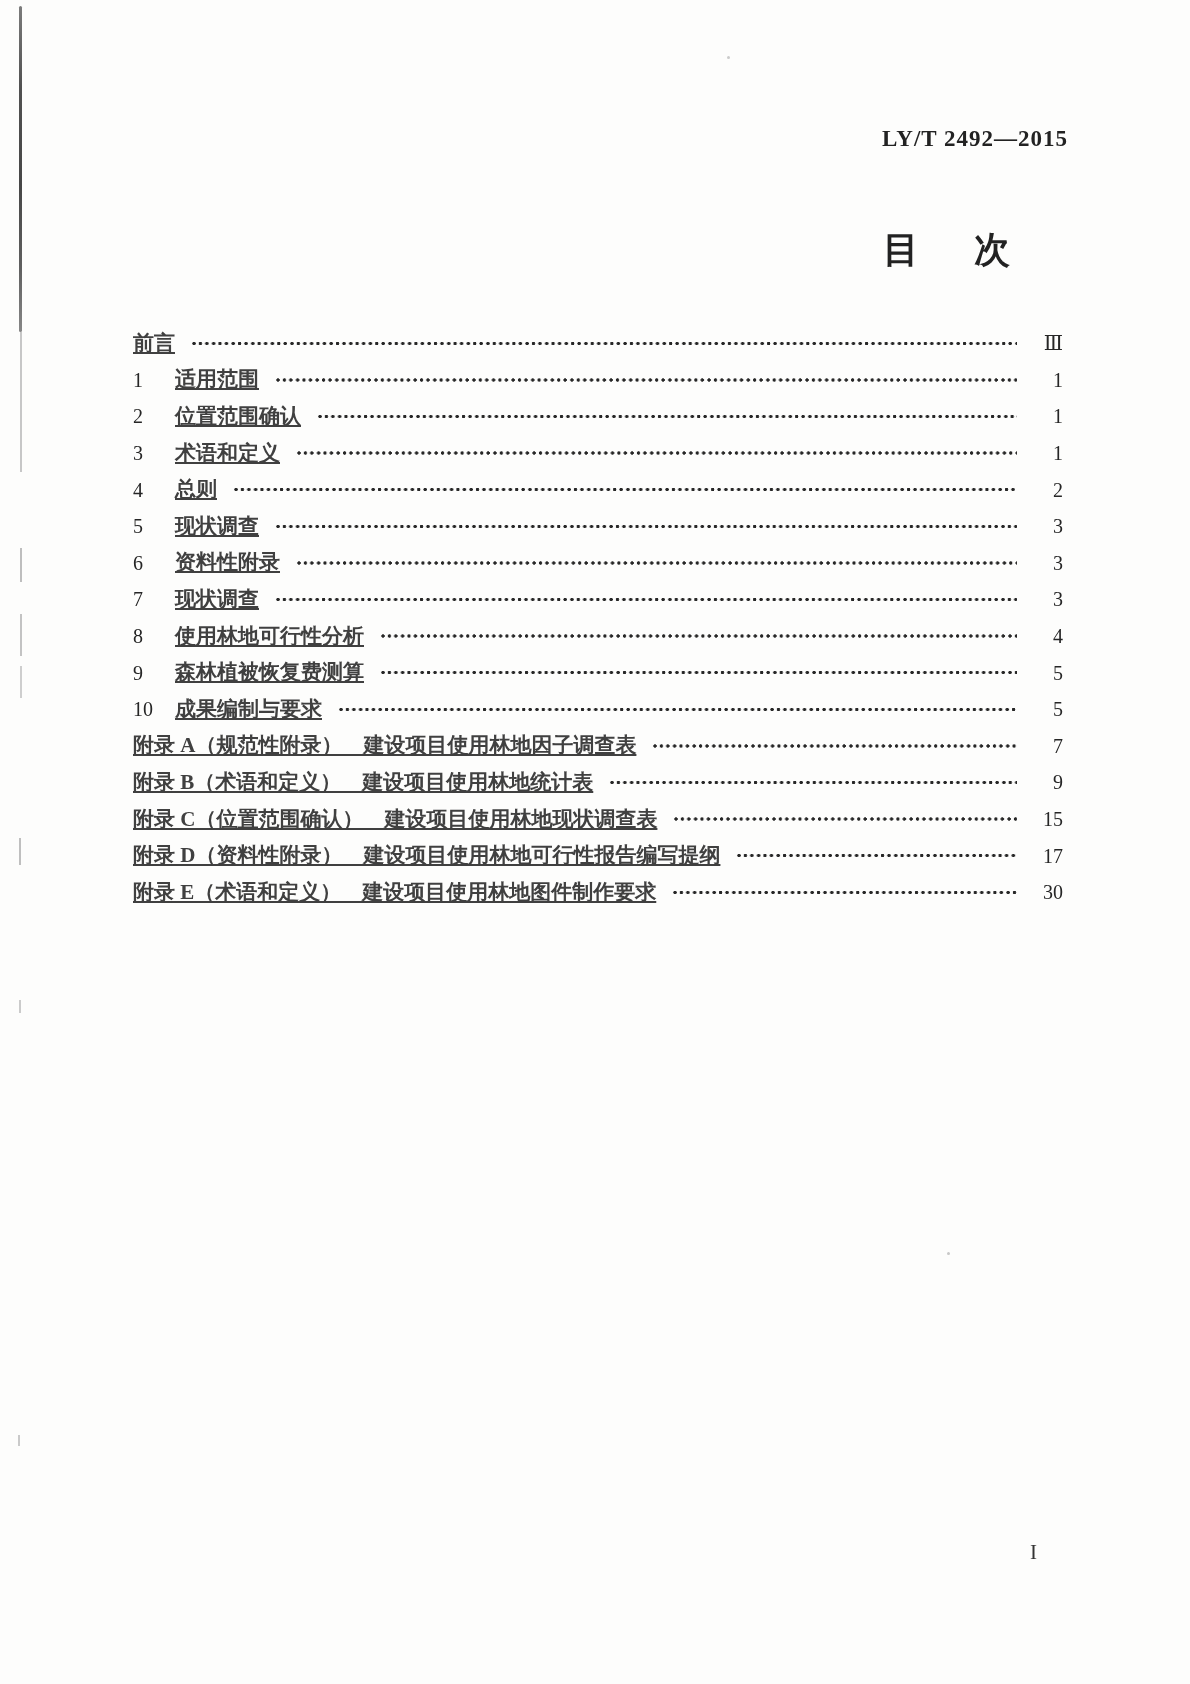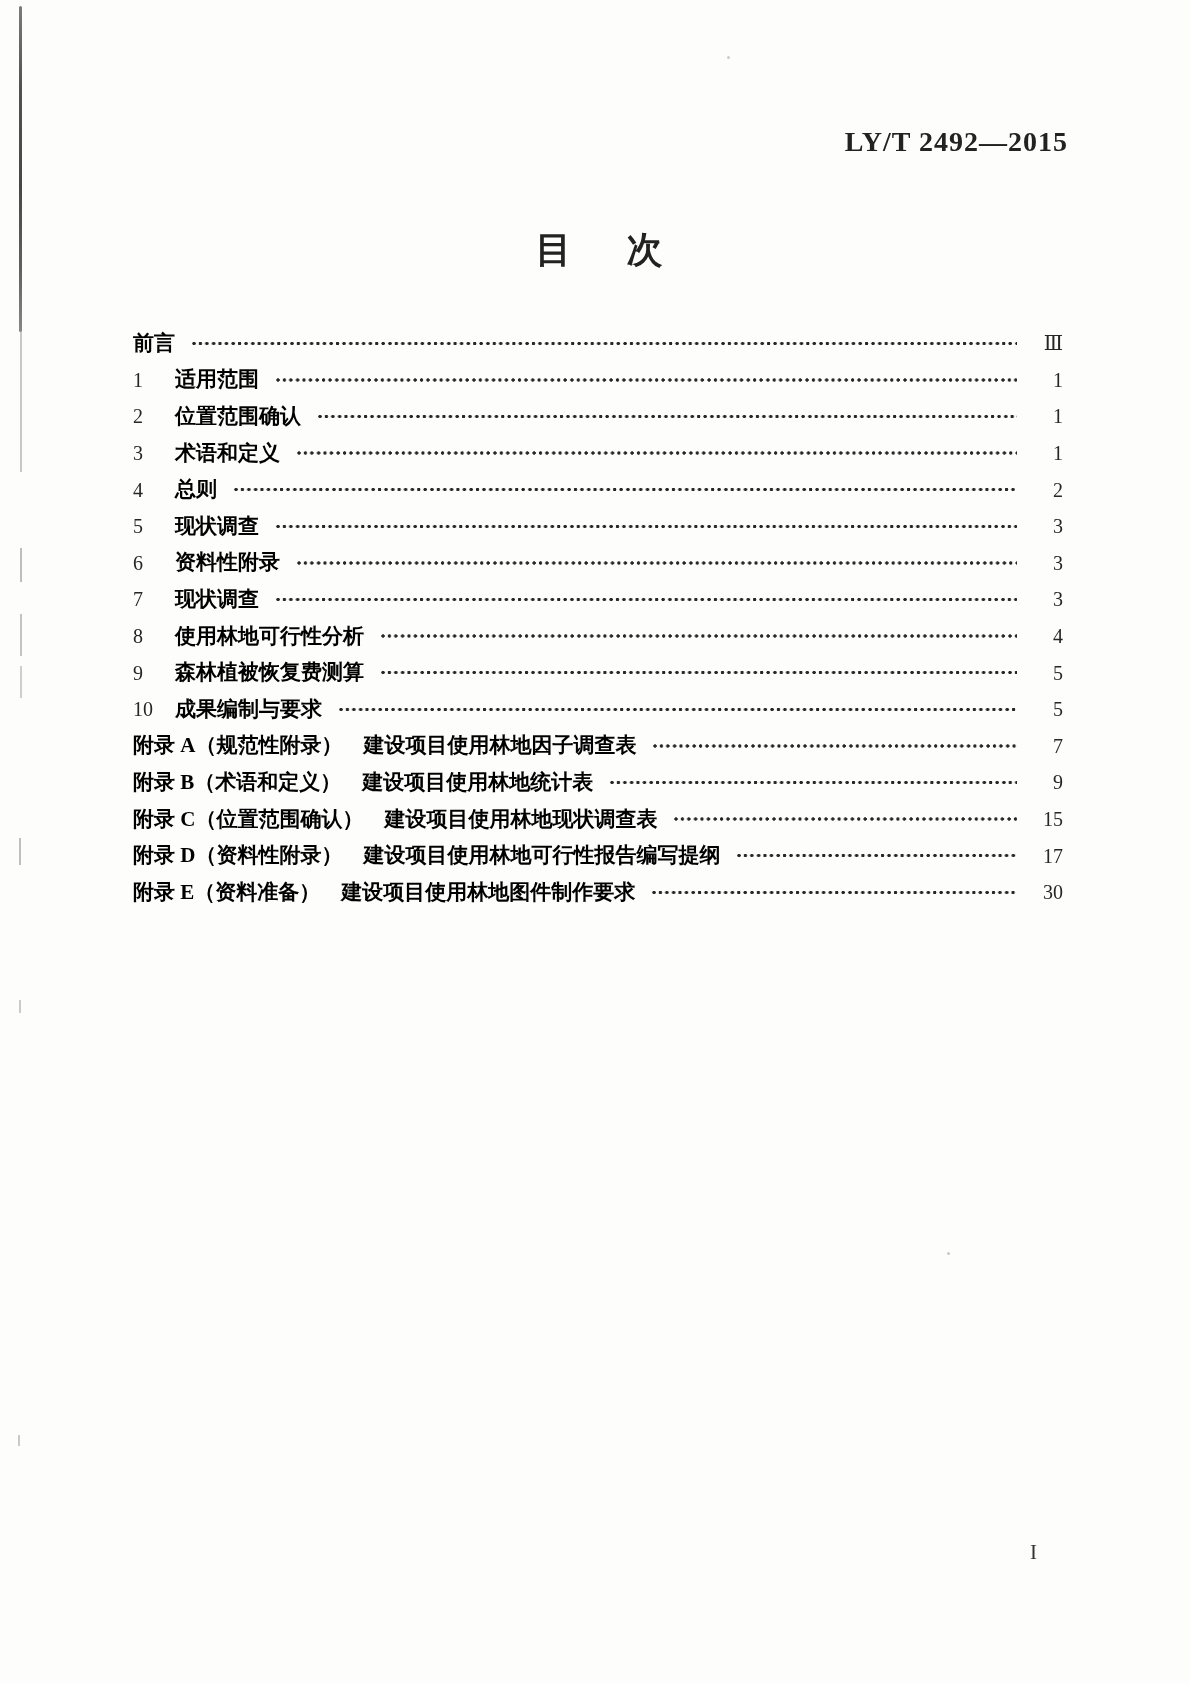--- a/index.html
+++ b/index.html
@@ -13,30 +13,30 @@
     position: relative;
     width: 1190px; height: 1684px;
     background: #fdfdfc;
     overflow: hidden;
   }
 
   
   .std-code {
     position: absolute;
     top: 126px; right: 122px;
-    font-size: 28px; font-weight: 700;
+    font-size: 23px; font-weight: 700;
     letter-spacing: 1px;
     color: #222;
   }
 
   
   .doc-title {
     position: absolute;
     top: 226px; left: 133px; width: 932px;
-    text-align: center;
+    text-align: right;
     font-size: 36px; font-weight: 700;
     letter-spacing: 55px; text-indent: 55px; 
     color: #222;
     white-space: nowrap;
   }
 
   
   .toc {
     position: absolute;
     top: 325px; left: 133px; width: 930px;
@@ -50,22 +50,23 @@
   }
   .toc-prefix {
     flex: none;
     min-width: 42px;
     font-size: 20px;
     color: #262626;
   }
   .toc-label {
     flex: none;
     font-weight: 700;
-    color: #000000;
+    color: #404040;
     white-space: pre;
+    text-decoration: underline;
   }
   .toc-leader {
     flex: 1 1 auto;
     align-self: stretch;
     margin: 0 12px 0 16px;
     background-image:
       radial-gradient(circle at 3px 50%, #262626 1.4px, rgba(0,0,0,0) 2px),
       radial-gradient(circle at 9.4px 50%, #262626 1.4px, rgba(0,0,0,0) 2px),
       radial-gradient(circle at 15.8px 50%, #262626 1.4px, rgba(0,0,0,0) 2px);
     background-size: 19.6px 100%;
@@ -215,21 +216,21 @@
 
     <div class="toc-row">
 
       <span class="toc-label">附录 D（资料性附录）　建设项目使用林地可行性报告编写提纲</span>
       <span class="toc-leader"></span>
       <span class="toc-page">17</span>
     </div>
 
     <div class="toc-row">
 
-      <span class="toc-label">附录 E（资料准备）　建设项目使用林地图件制作要求</span>
+      <span class="toc-label">附录 E（术语和定义）　建设项目使用林地图件制作要求</span>
       <span class="toc-leader"></span>
       <span class="toc-page">30</span>
     </div>
   </div>
 
   <div class="folio">I</div>
 
   <div class="artifact a-line-main"></div>
   <div class="artifact a-line-faint"></div>
   <div class="artifact a-dash1"></div>

